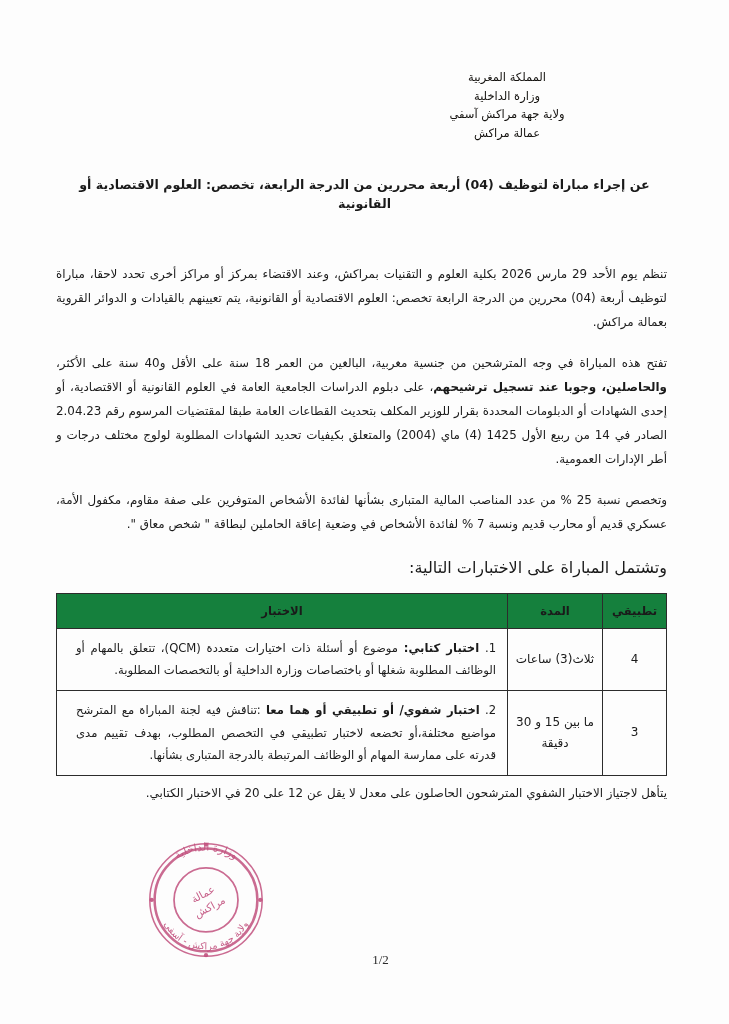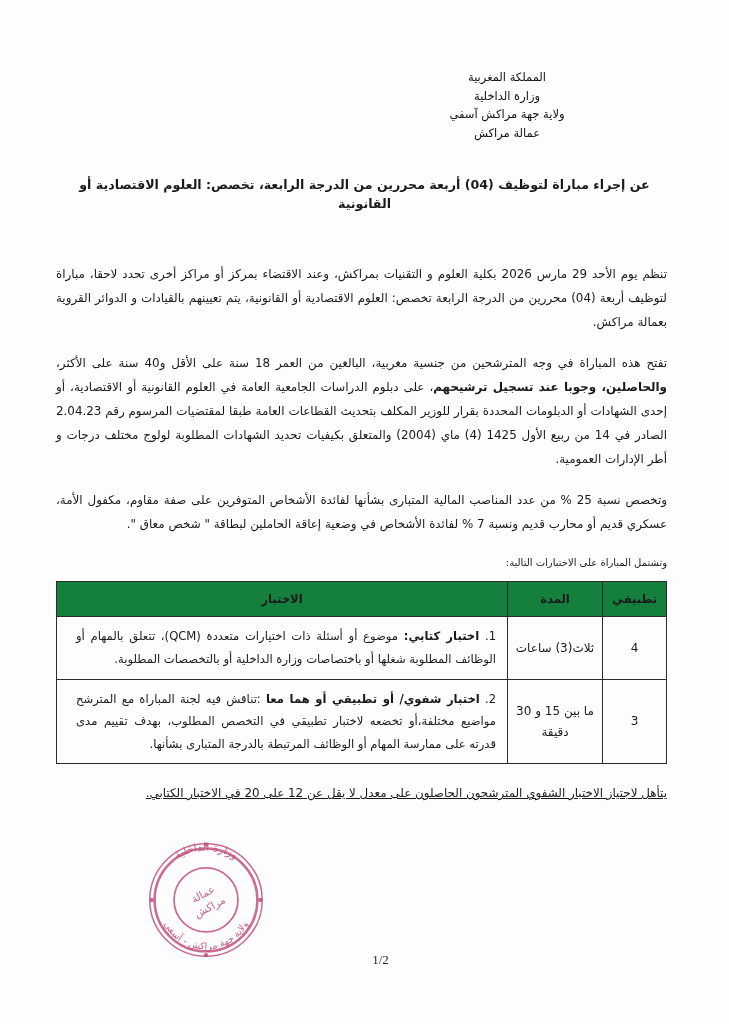--- a/index.html
+++ b/index.html
@@ -71,21 +71,21 @@
   p.para {
     margin: 0 0 17px 0;
     font-size: 11.9px;
     line-height: 2.02;
     text-align: justify;
     text-justify: inter-word;
   }
   p.para b { font-weight: bold; }
   p.lead-in {
     margin: 2px 0 9px 0;
-    font-size: 10px;
+    font-size: 16px;
     line-height: 1.9;
     text-align: right;
   }
 
   
   table.exam-table {
     width: 100%;
     border-collapse: collapse;
     direction: rtl;
     table-layout: fixed;
@@ -128,21 +128,20 @@
 
   
   .closing {
     position: absolute;
     top: 786px;
     right: 62px;
     left: 56px;
     direction: rtl;
     font-size: 11.9px;
     text-align: right;
-    text-decoration: underline;
   }
 
   
   .stamp {
     position: absolute;
     top: 836px;
     left: 133px;
     width: 146px;
     height: 126px;
   }

